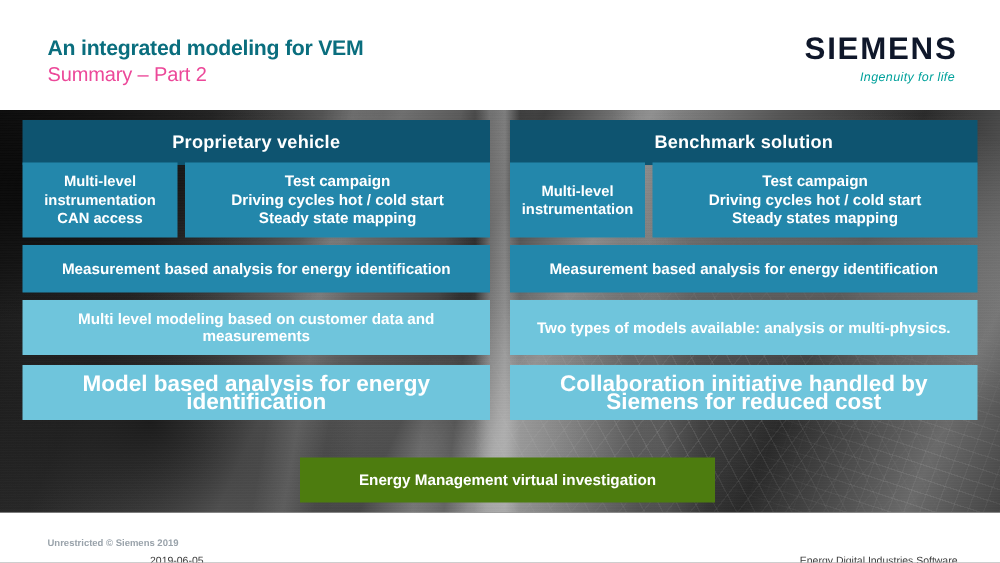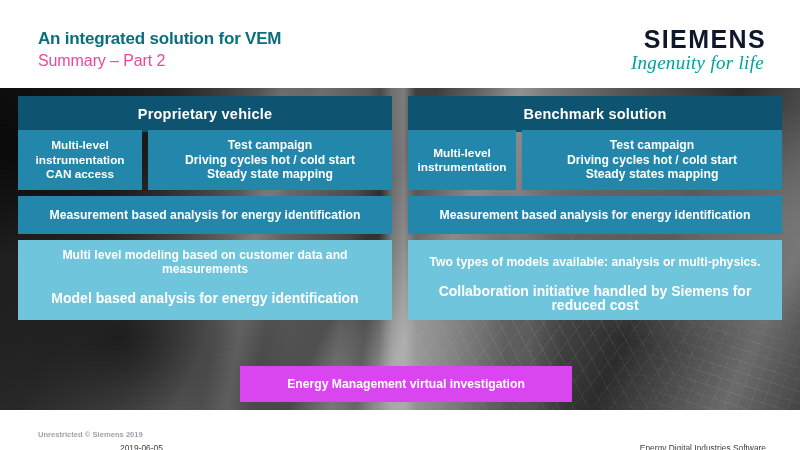--- a/index.html
+++ b/index.html
@@ -25,22 +25,22 @@
     font-size:16px; font-weight:normal; color:#ec4899;
     letter-spacing:-0.1px; line-height:22px; white-space:nowrap;
   }
   .logo-block { position:absolute; right:34px; top:26px; text-align:right; }
   .logo-word {
     font-size:25px; font-weight:bold; color:#0f172a;
     letter-spacing:1.4px; line-height:27px;
     font-family:"Liberation Sans", sans-serif;
   }
   .logo-tag {
-    font-size:19px; color:#00a19b; line-height:17px;
-    font-family:Liberation Serif, serif; font-style:italic;
+    font-size:10px; color:#00a19b; line-height:17px;
+    font-family:Liberation Sans, sans-serif; font-style:italic;
     letter-spacing:0.3px; margin-top:1px; padding-right:2px;text-align:right;
   }
 
   
   .photo-band {
     position:absolute; left:0; top:88px; width:800px; height:322px;
     overflow:hidden;
     background:#3a3a3a;
   }
   .bg-layer { position:absolute; inset:0; }
@@ -108,38 +108,38 @@
 
   .cell {
     position:absolute;
     color:#ffffff; font-weight:bold;
     display:flex; align-items:center; justify-content:center;
     text-align:center; line-height:14.5px;
     padding:3px 6px;
   }
   .tone-med   { background:#2387ab; }
   .tone-light { background:#6fc5dc; }
-  .tone-teal  { background:#d946ef; }
+  .tone-teal  { background:#4d7c0f; }
 
   
   .r1a { top:42px; height:60px; font-size:11.8px; }
   .r1b { top:42px; height:60px; font-size:12.2px; }
   .left  .r1a { left:0;     width:124px; }
   .left  .r1b { left:130px; width:244px; }
   .right .r1a { left:0;     width:108px; }
   .right .r1b { left:114px; width:260px; }
 
   
   .r2 { top:108px; left:0; width:374px; height:38px; font-size:12.2px; }
 
   
   .r3 { top:152px; left:0; width:374px; height:44px; font-size:12.2px; }
 
   
-  .r4 { top:188px; left:0; width:374px; height:44px; font-size:14px; }
+  .r4 { top:204px; left:0; width:374px; height:44px; font-size:18px; }
 
   
   .bottom-box {
     position:absolute; left:240px; top:278px; width:332px; height:36px;
     font-size:12.2px;
   }
 
   
   .footer { position:absolute; left:0; top:420px; width:800px; height:40px; background:#ffffff; }
   .foot-line1 {
@@ -157,21 +157,21 @@
   .foot-right {
     position:absolute; right:34px; top:23px;
     font-size:8.4px; color:#3c3c3c; white-space:nowrap;
   }
 </style>
 </head>
 <body>
 
 <div class="slide-header">
   <div class="title-block">
-    <div class="title-line1">An integrated solution for VEM</div>
+    <div class="title-line1">An integrated modeling for VEM</div>
     <div class="title-line2">Summary – Part 2</div>
   </div>
   <div class="logo-block">
     <div class="logo-word">SIEMENS</div>
     <div class="logo-tag">Ingenuity for life</div>
   </div>
 </div>
 
 <div class="photo-band">
   <div class="bg-layer bg-base"></div>

